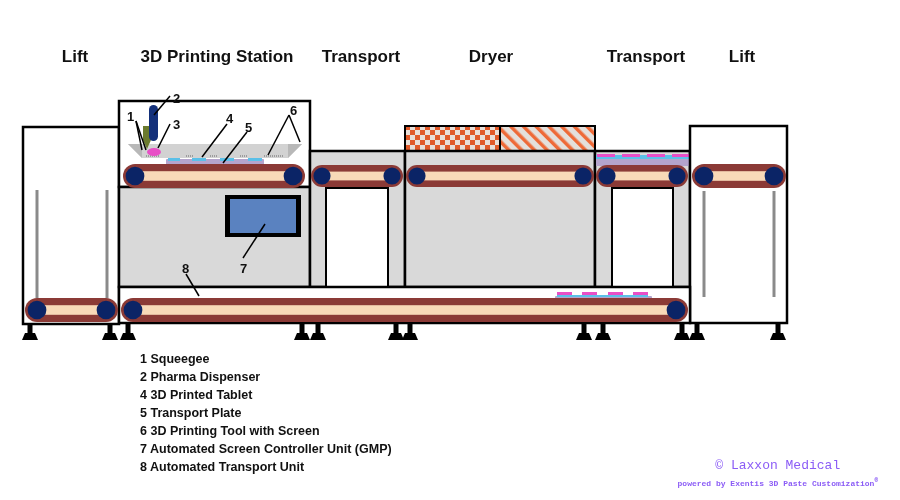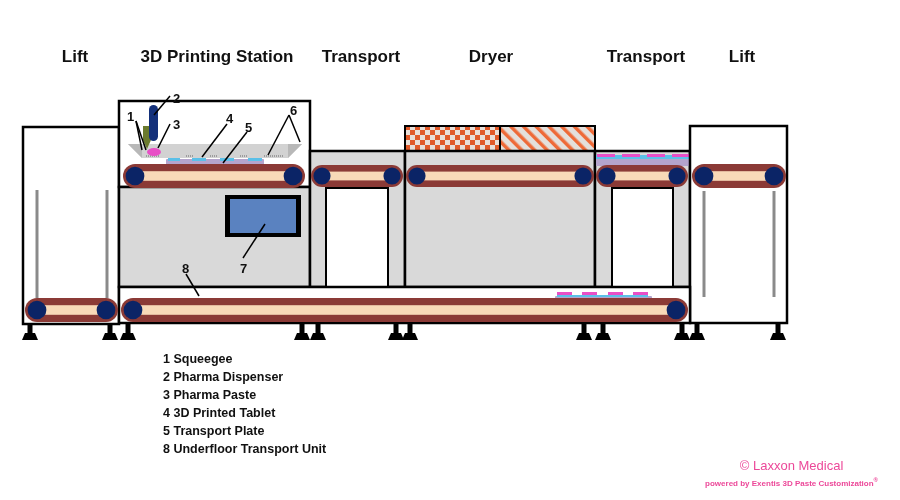--- a/index.html
+++ b/index.html
@@ -1,22 +1,22 @@
 <!DOCTYPE html>
 <html><head>
 <meta charset="utf-8">
 <style>
   html, body { margin:0; padding:0; background:#ffffff; }
   body { width:900px; height:500px; position:relative; overflow:hidden; font-family:"Liberation Sans", sans-serif; }
   #diagram { position:absolute; left:0; top:0; }
   .sec-title { font-family:"Liberation Sans", sans-serif; font-weight:bold; font-size:17px; fill:#111; }
   .callout { font-family:"Liberation Sans", sans-serif; font-weight:bold; font-size:13px; fill:#111; }
-  #legend { position:absolute; left:140px; top:350px; font-family:"Liberation Sans", sans-serif; font-weight:bold; font-size:12.5px; color:#111; line-height:18px;margin-left:23px; }
+  #legend { position:absolute; left:140px; top:350px; font-family:"Liberation Sans", sans-serif; font-weight:bold; font-size:12.5px; color:#111; line-height:18px; }
   #legend div { white-space:nowrap; }
-  #credit { position:absolute; right:22px; top:458px; text-align:center; font-family:Liberation Sans, sans-serif; color:#ec4899; }
+  #credit { position:absolute; right:22px; top:458px; text-align:center; font-family:Liberation Mono, monospace; color:#8b5cf6; }
   #credit .c1 { font-size:13px; }
   #credit .c2 { font-size:8px; font-weight:bold; margin-top:4px; }
   #credit sup { font-size:6px; }
 </style>
 </head>
 <body>
 
 <svg id="diagram" width="900" height="500" viewBox="0 0 900 500">
   <defs>
     <pattern id="checker" width="10" height="10" patternUnits="userSpaceOnUse">
@@ -225,22 +225,23 @@
   <text class="callout" x="226" y="123">4</text>
   <text class="callout" x="245" y="132">5</text>
   <text class="callout" x="290" y="115">6</text>
   <text class="callout" x="240" y="273">7</text>
   <text class="callout" x="182" y="273">8</text>
 </svg>
 
 <div id="legend">
   <div><span>1</span> <span>Squeegee</span></div>
   <div><span>2</span> <span>Pharma Dispenser</span></div>
-  <div><span>3</span> <span>Pharma Paste</span></div>
   <div><span>4</span> <span>3D Printed Tablet</span></div>
   <div><span>5</span> <span>Transport Plate</span></div>
-  <div><span>8</span> <span>Underfloor Transport Unit</span></div>
+  <div><span>6</span> <span>3D Printing Tool with Screen</span></div>
+  <div><span>7</span> <span>Automated Screen Controller Unit (GMP)</span></div>
+  <div><span>8</span> <span>Automated Transport Unit</span></div>
 </div>
 
 <div id="credit">
   <div class="c1">© Laxxon Medical</div>
   <div class="c2"><span>powered by Exentis 3D Paste Customization</span><sup>®</sup></div>
 </div>
 
 </body></html>

